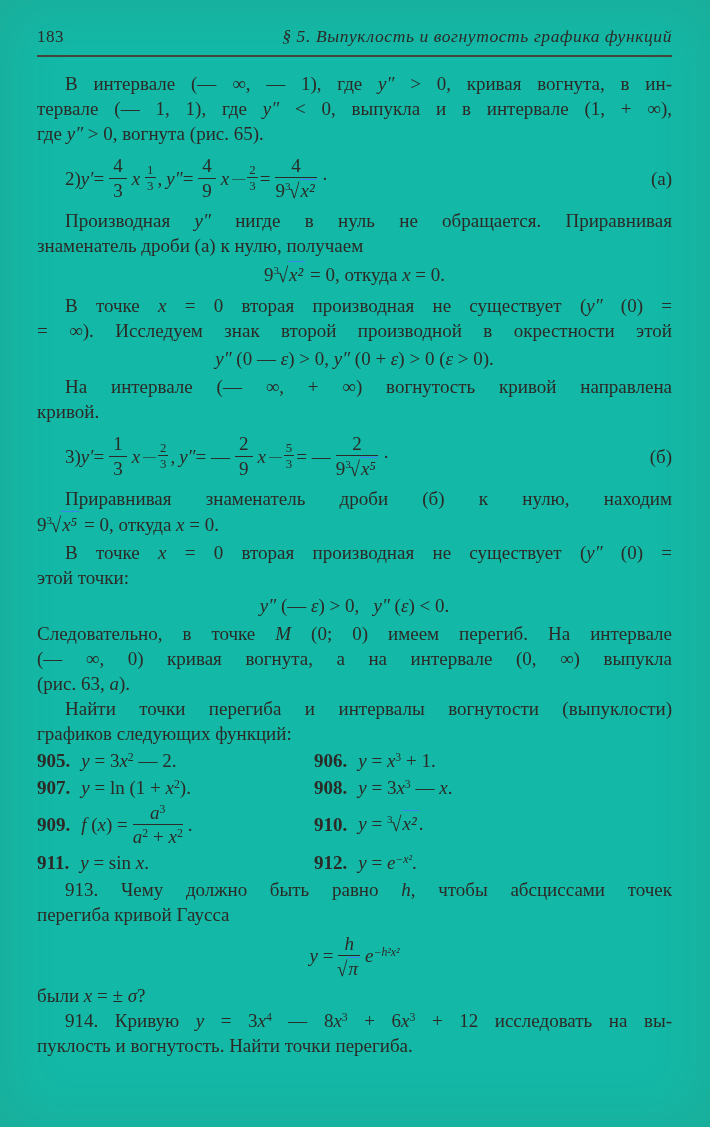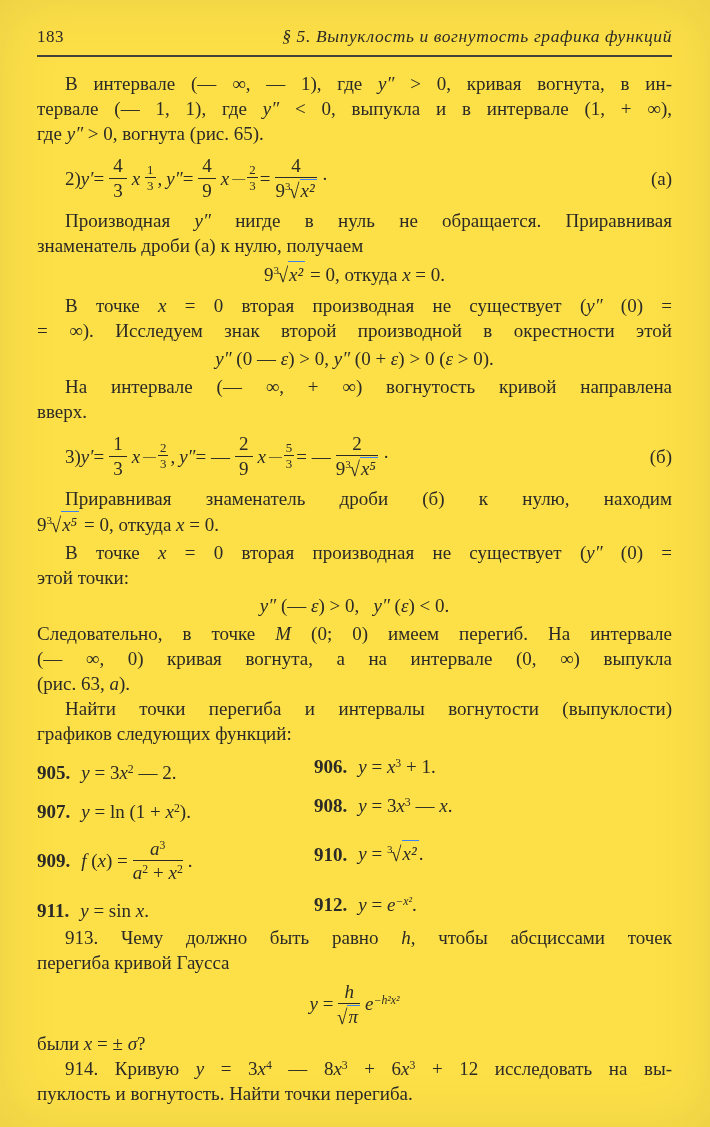--- a/index.html
+++ b/index.html
@@ -1,20 +1,20 @@
 <!DOCTYPE html>
 <html lang="ru"><head>
 <meta charset="utf-8">
 <style>
   html,body{margin:0;padding:0;background:#888;}
   .page{
     position:relative;
     width:710px;height:1127px;
     margin:0 auto;
-    background:#fde047;
+    background:#14b8a6;
     box-sizing:border-box;
     padding:24px 38px 0 37px;
     overflow:hidden;
     color:#2b2a26;
     font-family:"Liberation Serif","DejaVu Serif",serif;
     font-size:19px;
     line-height:25px;
     box-shadow:inset 0 0 60px rgba(90,80,60,.12);
   }
   
@@ -44,21 +44,21 @@
   .frac .fd{display:block;padding-top:1px;}
   .exp{display:inline-flex;align-items:center;vertical-align:0.72em;font-size:0.68em;line-height:1.05;margin-left:3px;margin-right:2px;}
   .exp .efn{display:block;border-bottom:1px solid #2b2a26;padding:0 2px;}
   .exp .efd{display:block;padding-top:1px;}
   .exp .estack{display:inline-block;text-align:center;}
   .exp .esign{margin-right:2px;}
   .fsp{display:inline-block;width:4px;}
   
   .prow{display:flex;align-items:center;margin:2px 0;}
   .pc{display:flex;align-items:center;}
-  .pc1{flex:0 0 277px;margin-top:12px;}
+  .pc1{flex:0 0 277px;}
   .pnum{font-weight:bold;margin-right:11px;}
   
   .dcenter{display:flex;justify-content:center;align-items:center;margin:6px 0 4px 0;min-height:46px;}
 </style>
 </head>
 <body>
 
 <div class="page">
 
   <div class="hdr">
@@ -115,21 +115,21 @@
   <div class="tl ll"><span>знаменатель дроби (а) к нулю, получаем</span></div>
 
   <div class="cline"><span>9</span><span class="rad"><span class="ridx">3</span><span class="rsgn">√</span><span class="rbody mi">x²</span></span><span> = 0, откуда </span><span class="mi">x</span><span> = 0.</span></div>
 
   <div class="tl jl ind"><span>В точке </span><span class="mi">x</span><span> = 0 вторая производная не существует (</span><span class="mi">y″</span><span> (0) =</span></div>
   <div class="tl jl"><span>= ∞). Исследуем знак второй производной в окрестности этой</span></div>
 
   <div class="cline"><span class="mi">y″</span><span> (0 — </span><span class="mi">ε</span><span>) &gt; 0, </span><span class="mi">y″</span><span> (0 + </span><span class="mi">ε</span><span>) &gt; 0 (</span><span class="mi">ε</span><span> &gt; 0).</span></div>
 
   <div class="tl jl ind"><span>На интервале (— ∞, + ∞) вогнутость кривой направлена</span></div>
-  <div class="tl ll"><span>вверх.</span></div>
+  <div class="tl ll"><span>кривой.</span></div>
 
   <div class="drow">
     <span>3) </span>
     <span class="mi">y′</span>
       <span> = </span>
     <span class="frac">
         <span class="fn">1</span>
         <span class="fd">3</span>
       </span>
     <span class="mi">x</span>

